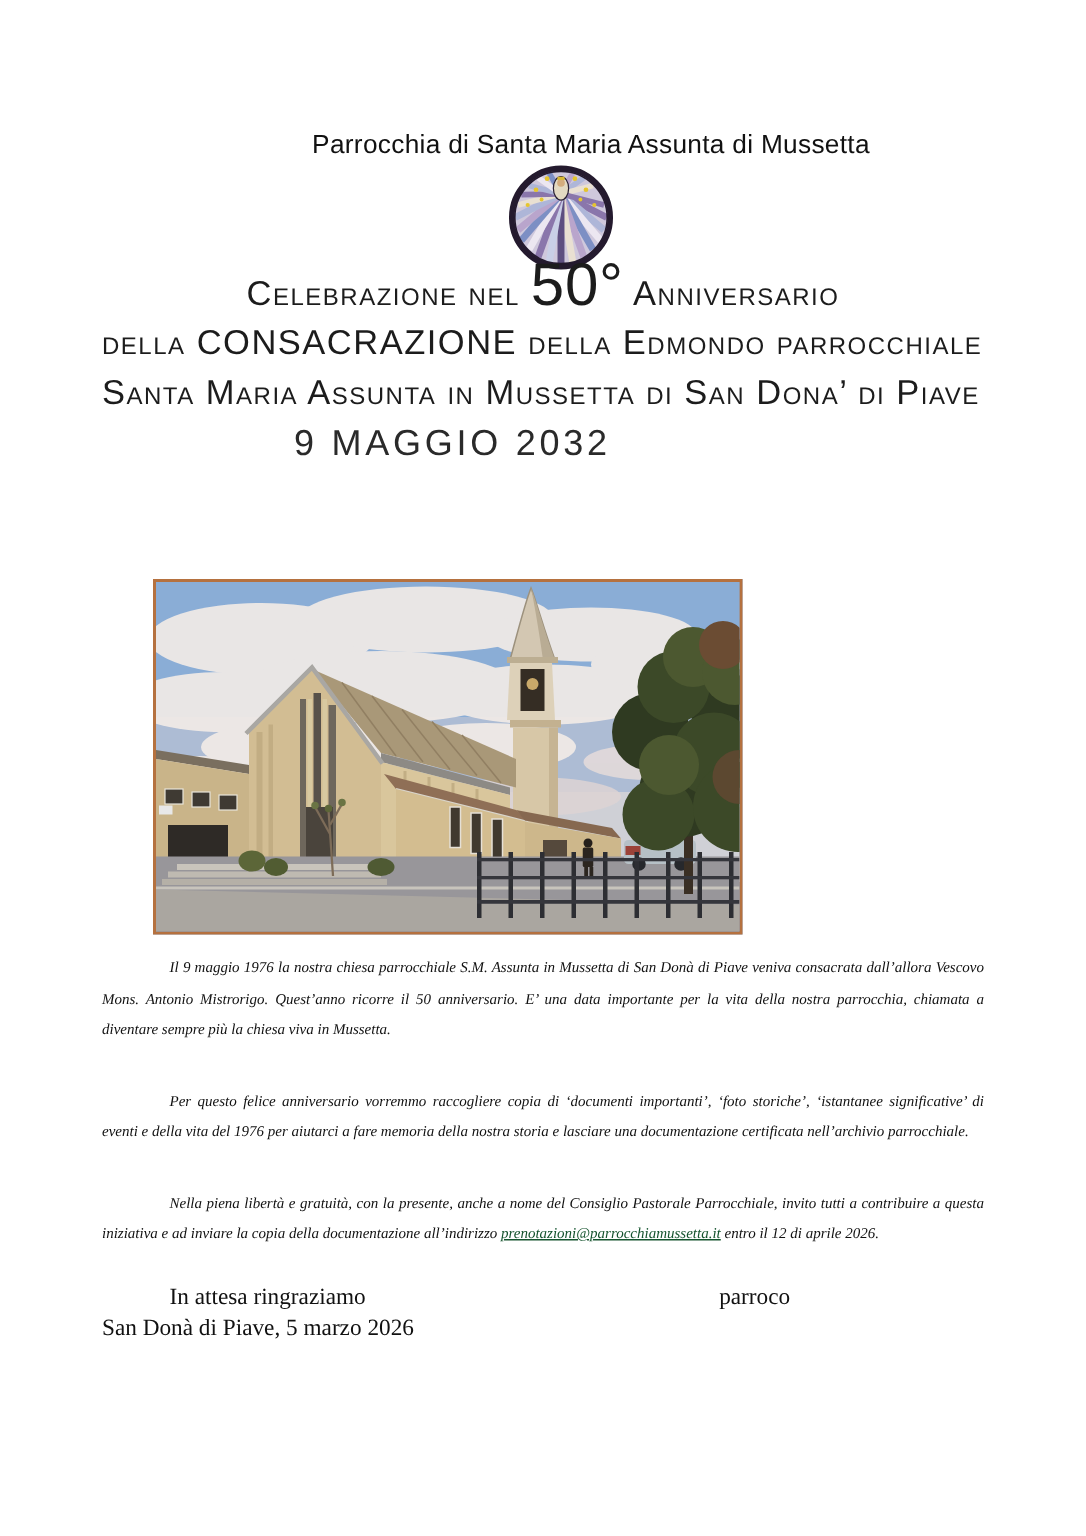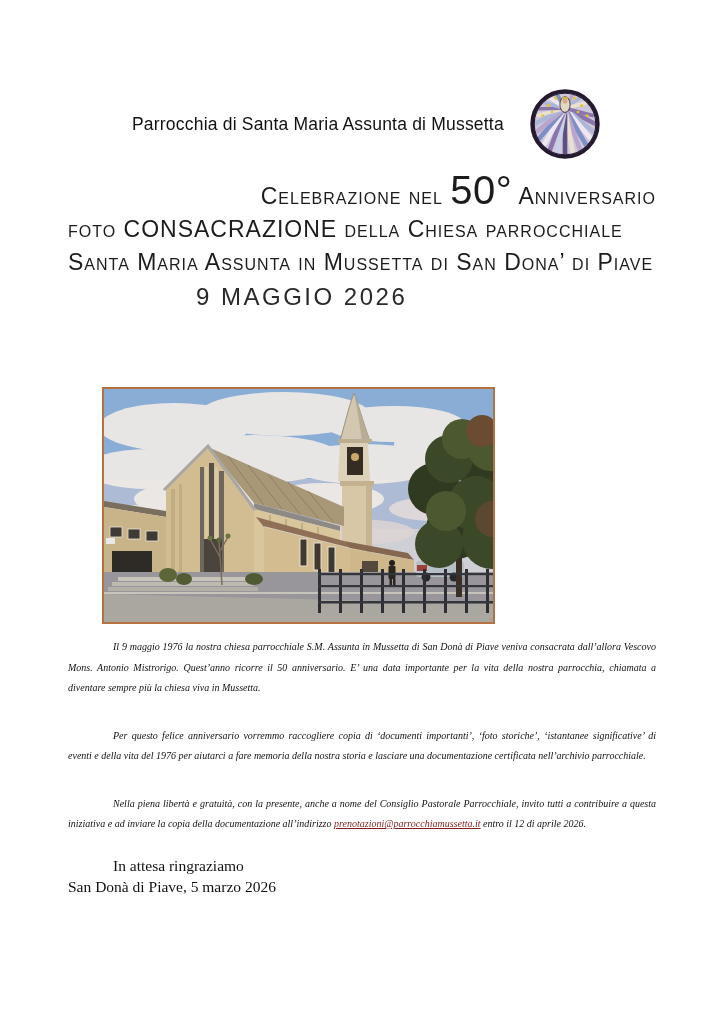--- a/index.html
+++ b/index.html
@@ -10,40 +10,41 @@
     margin:0 auto;
     background:#ffffff;
     overflow:hidden;
     font-family:"Liberation Serif", serif;
     color:#111111;
   }
   .header {
     margin:86px 68px 0 68px;
     display:flex; align-items:center;
     height:76px;
+    flex-direction:column;
   }
   .parish-name {
     font-family:"Liberation Sans", sans-serif;
     font-size:17.5px;
     margin-left:64px;
     letter-spacing:0.2px;
     white-space:nowrap;
   }
   .logo { margin-left:24px; width:74px; height:76px; flex:0 0 auto; }
 
   .title-block {
     margin:12px 68px 0 68px;
     font-family:"Liberation Sans", sans-serif;
     font-variant:small-caps;
     font-size:23px;
     letter-spacing:1px;
     color:#1c1c1c;
   }
   .t-line { line-height:33px; }
-  .t-center { text-align:right; }
+  .t-center { text-align:center; }
   .t-big { font-size:40px; letter-spacing:0.5px; }
   .t-date {
     font-variant:normal;
     font-size:24px;
     letter-spacing:2.5px;
     margin-left:128px;
     line-height:36px;
     color:#2a2a2a;
   }
 
@@ -69,21 +70,21 @@
   }
   .body-par {
     margin:13px 68px 0 68px;
     font-size:10px;
     line-height:20.5px;
     text-align:justify;
     text-indent:45px;
     font-style:italic;
   }
   .body-par + .body-par { margin-top:27px; }
-  .email-link { color:#7f1d1d; text-decoration:underline; cursor:pointer; }
+  .email-link { color:#14532d; text-decoration:underline; cursor:pointer; }
 
   .closing {
     margin:20px 68px 0 68px;
     display:flex;
     font-size:15.5px;
     line-height:21px;
   }
   .closing-left { width:52%; }
   .closing-left .thanks { text-indent:45px; }
   .closing-right { width:44%; text-align:center; }
@@ -136,23 +137,23 @@
         <circle cx="40" cy="15" r="2.8" fill="#d4ac7e"></circle>
         <rect x="37.4" y="10.6" width="5.2" height="2.4" fill="#d8b835"></rect>
         <circle cx="40" cy="40" r="35.5" fill="none" stroke="#241a2e" stroke-width="4"></circle>
         <circle cx="40" cy="40" r="33.3" fill="none" stroke="#241a2e" stroke-width="1.2"></circle>
       </svg>
     </div>
   </div>
 
   <div class="title-block">
     <div class="t-line t-center"><span>Celebrazione nel </span><span class="t-big">50°</span><span> Anniversario</span></div>
-    <div class="t-line">foto CONSACRAZIONE della Chiesa parrocchiale</div>
+    <div class="t-line">della CONSACRAZIONE della Edmondo parrocchiale</div>
     <div class="t-line">Santa Maria Assunta in Mussetta di San Dona’ di Piave</div>
-    <div class="t-line t-date">9 MAGGIO 2026</div>
+    <div class="t-line t-date">9 MAGGIO 2032</div>
   </div>
 
   <div class="photo-wrap">
     <div class="photo-frame">
       <svg width="389" height="233" viewBox="0 0 389 233" xmlns="http://www.w3.org/2000/svg">
 
         <rect x="0" y="0" width="389" height="100" fill="#8aadd6"></rect>
         <rect x="0" y="90" width="389" height="60" fill="#adbcd4"></rect>
         <rect x="0" y="140" width="389" height="60" fill="#cfd0d6"></rect>
         <g fill="#f1ebe7" opacity="0.92">
@@ -310,16 +311,17 @@
   <p class="body-par">Per questo felice anniversario vorremmo raccogliere copia di  ‘documenti importanti’, ‘foto storiche’, ‘istantanee significative’ di eventi e della vita del 1976  per aiutarci a fare memoria della nostra storia e lasciare una documentazione certificata nell’archivio parrocchiale.</p>
 
   <p class="body-par"><span>Nella piena libertà e gratuità, con la presente, anche a nome del Consiglio Pastorale Parrocchiale, invito tutti a contribuire a questa iniziativa e ad inviare la copia della documentazione all’indirizzo  </span><a class="email-link" href="#">prenotazioni@parrocchiamussetta.it</a><span> entro il  12 di aprile 2026.</span></p>
 
   <div class="closing">
     <div class="closing-left">
       <div class="thanks">In attesa ringraziamo</div>
       <div>San Donà di Piave, 5 marzo 2026</div>
     </div>
     <div class="closing-right">
+      <div>parroco</div>
     </div>
   </div>
 
 </div>
 
 </body></html>

